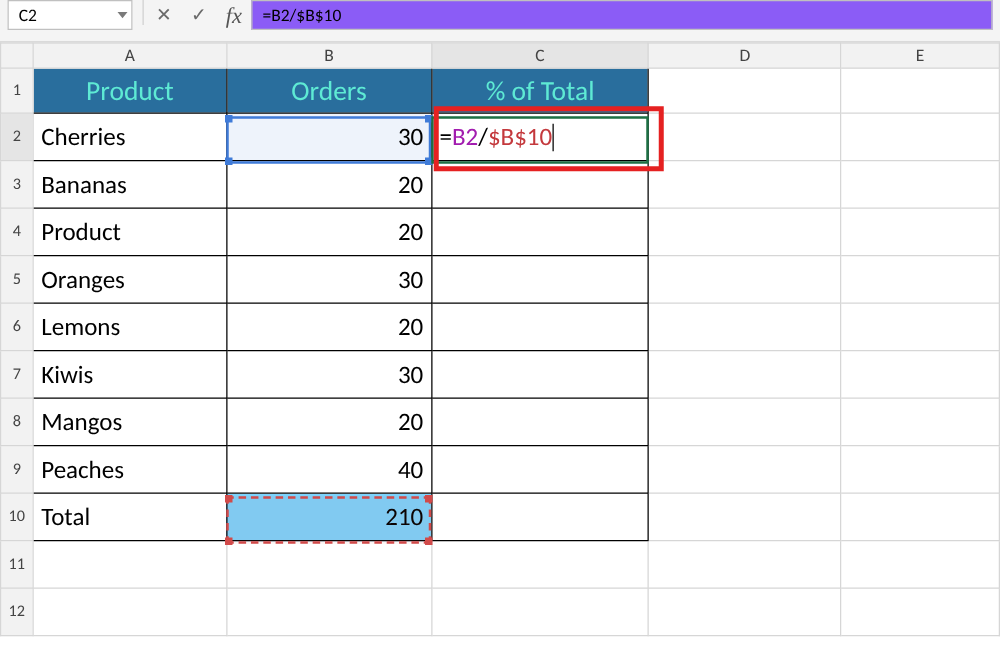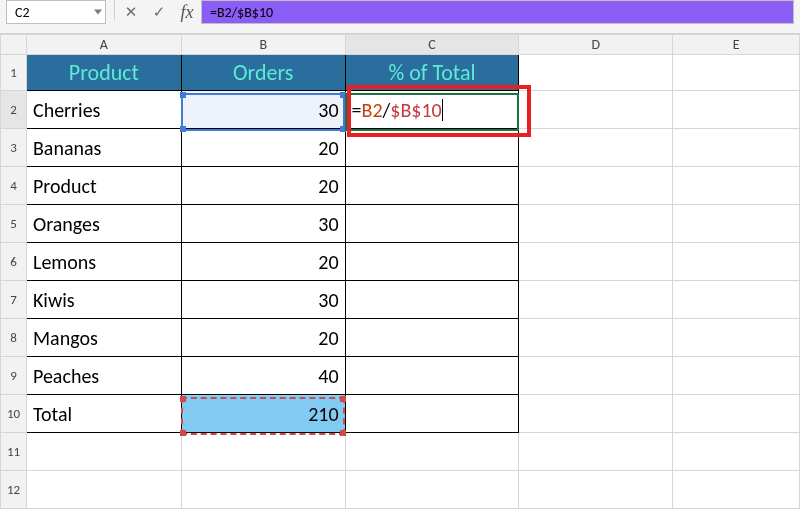--- a/index.html
+++ b/index.html
@@ -208,21 +208,21 @@
         <th class="rowh sel-row"><span>2</span></th>
         <td class="data-border">
               <div class="c">Cherries</div>
             </td>
         <td class="data-border" style="background:#eef3fb;">
               <div class="c cr">30</div>
             </td>
         <td class="data-border">
           <div class="c">
             <span class="formula-span">=</span>
-                <span class="formula-span" style="color:#c2410c">B2</span>
+                <span class="formula-span" style="color:#a21caf">B2</span>
                 <span class="formula-span">/</span>
                 <span class="formula-span" style="color:#c4393d">$B$10</span>
                 <span class="cursor"></span>
           </div>
         </td>
         <td></td>
         <td></td>
       </tr>
 
       <tr class="data">

